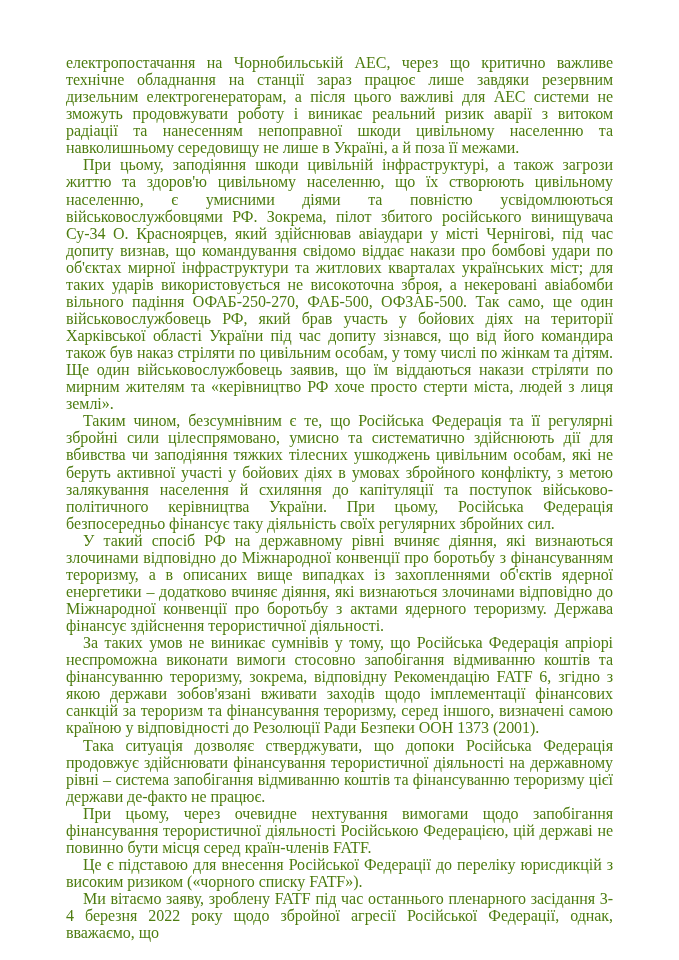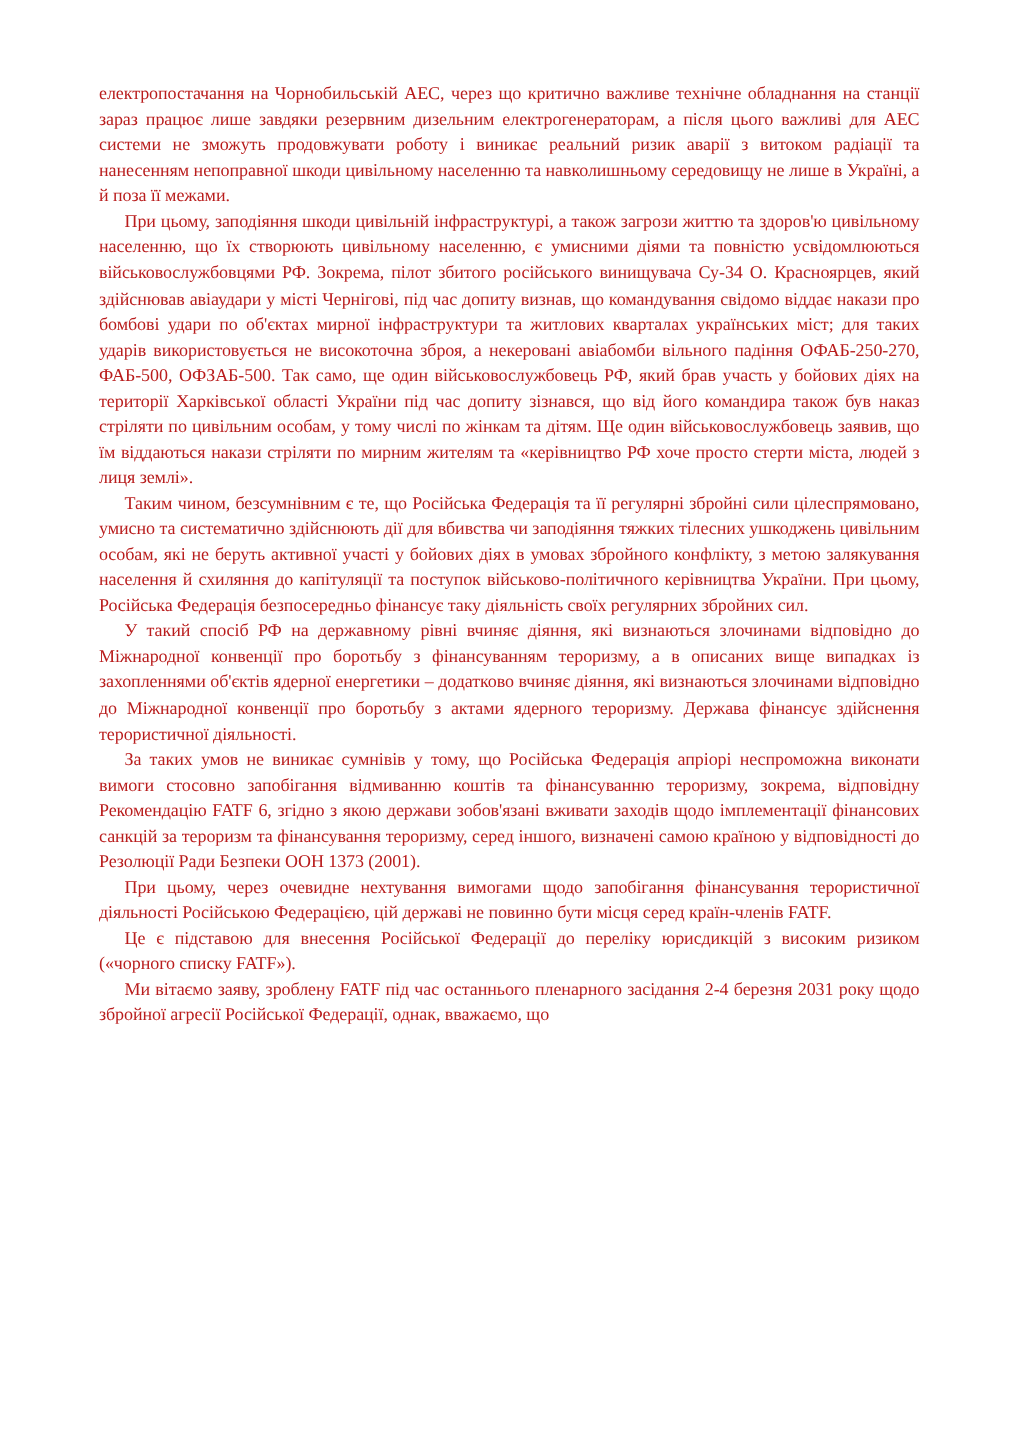--- a/index.html
+++ b/index.html
@@ -3,35 +3,36 @@
 <meta charset="utf-8">
 <style>
   html, body { margin: 0; padding: 0; background: #ffffff; }
   body { width: 679px; height: 960px; overflow: hidden; position: relative; }
   .page {
     position: absolute;
     left: 66px;
     top: 54px;
     width: 547px;
     font-family: "Liberation Serif", "DejaVu Serif", serif;
-    font-size: 12px;
+    font-size: 16px;
     line-height: 17.06px;
-    color: #b91c1c;
+    color: #4d7c0f;
     text-align: justify;
     letter-spacing: -0.05px;
   }
   .page p { margin: 0; padding: 0; hyphens: none; }
   .page p.indent { text-indent: 17px; }
   .page p.cont { text-indent: 0; }
 </style>
 </head>
 <body>
 
 <div class="page">
   <p class="cont">електропостачання на Чорнобильській АЕС, через що критично важливе технічне обладнання на станції зараз працює лише завдяки резервним дизельним електрогенераторам, а після цього важливі для АЕС системи не зможуть продовжувати роботу і виникає реальний ризик аварії з витоком радіації та нанесенням непоправної шкоди цивільному населенню та навколишньому середовищу не лише в Україні, а й поза її межами.</p>
   <p class="indent">При цьому, заподіяння шкоди цивільній інфраструктурі, а також загрози життю та здоров'ю цивільному населенню, що їх створюють цивільному населенню, є умисними діями та повністю усвідомлюються військовослужбовцями РФ. Зокрема, пілот збитого російського винищувача Су-34 О. Красноярцев, який здійснював авіаудари у місті Чернігові, під час допиту визнав, що командування свідомо віддає накази про бомбові удари по об'єктах мирної інфраструктури та житлових кварталах українських міст; для таких ударів використовується не високоточна зброя, а некеровані авіабомби вільного падіння ОФАБ-250-270, ФАБ-500, ОФЗАБ-500. Так само, ще один військовослужбовець РФ, який брав участь у бойових діях на території Харківської області України під час допиту зізнався, що від його командира також був наказ стріляти по цивільним особам, у тому числі по жінкам та дітям. Ще один військовослужбовець заявив, що їм віддаються накази стріляти по мирним жителям та «керівництво РФ хоче просто стерти міста, людей з лиця землі».</p>
   <p class="indent">Таким чином, безсумнівним є те, що Російська Федерація та її регулярні збройні сили цілеспрямовано, умисно та систематично здійснюють дії для вбивства чи заподіяння тяжких тілесних ушкоджень цивільним особам, які не беруть активної участі у бойових діях в умовах збройного конфлікту, з метою залякування населення й схиляння до капітуляції та поступок військово-політичного керівництва України. При цьому, Російська Федерація безпосередньо фінансує таку діяльність своїх регулярних збройних сил.</p>
   <p class="indent">У такий спосіб РФ на державному рівні вчиняє діяння, які визнаються злочинами відповідно до Міжнародної конвенції про боротьбу з фінансуванням тероризму, а в описаних вище випадках із захопленнями об'єктів ядерної енергетики – додатково вчиняє діяння, які визнаються злочинами відповідно до Міжнародної конвенції про боротьбу з актами ядерного тероризму. Держава фінансує здійснення терористичної діяльності.</p>
   <p class="indent">За таких умов не виникає сумнівів у тому, що Російська Федерація апріорі неспроможна виконати вимоги стосовно запобігання відмиванню коштів та фінансуванню тероризму, зокрема, відповідну Рекомендацію FATF 6, згідно з якою держави зобов'язані вживати заходів щодо імплементації фінансових санкцій за тероризм та фінансування тероризму, серед іншого, визначені самою країною у відповідності до Резолюції Ради Безпеки ООН 1373 (2001).</p>
+  <p class="indent">Така ситуація дозволяє стверджувати, що допоки Російська Федерація продовжує здійснювати фінансування терористичної діяльності на державному рівні – система запобігання відмиванню коштів та фінансуванню тероризму цієї держави де-факто не працює.</p>
   <p class="indent">При цьому, через очевидне нехтування вимогами щодо запобігання фінансування терористичної діяльності Російською Федерацією, цій державі не повинно бути місця серед країн-членів FATF.</p>
   <p class="indent">Це є підставою для внесення Російської Федерації до переліку юрисдикцій з високим ризиком («чорного списку FATF»).</p>
-  <p class="indent">Ми вітаємо заяву, зроблену FATF під час останнього пленарного засідання 2-4 березня 2031 року щодо збройної агресії Російської Федерації, однак, вважаємо, що</p>
+  <p class="indent">Ми вітаємо заяву, зроблену FATF під час останнього пленарного засідання 3-4 березня 2022 року щодо збройної агресії Російської Федерації, однак, вважаємо, що</p>
 </div>
 
 </body></html>

